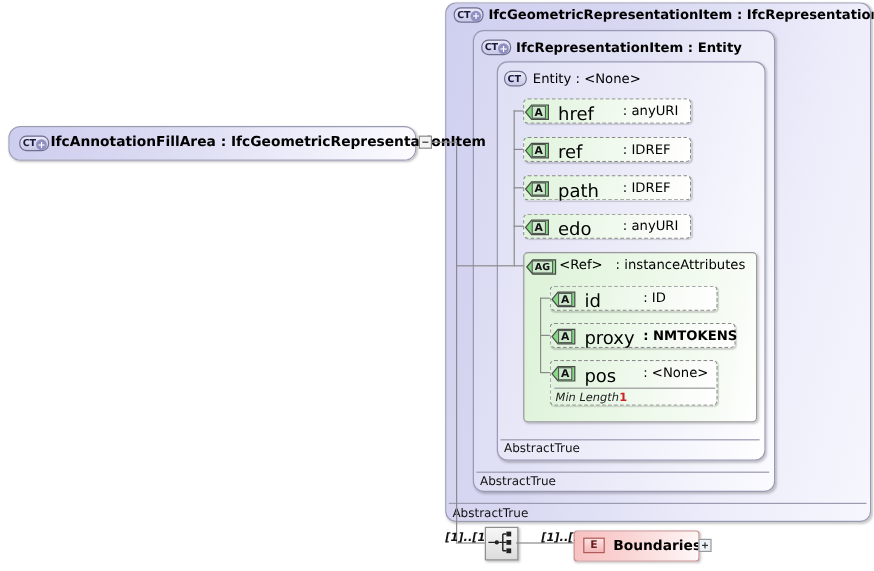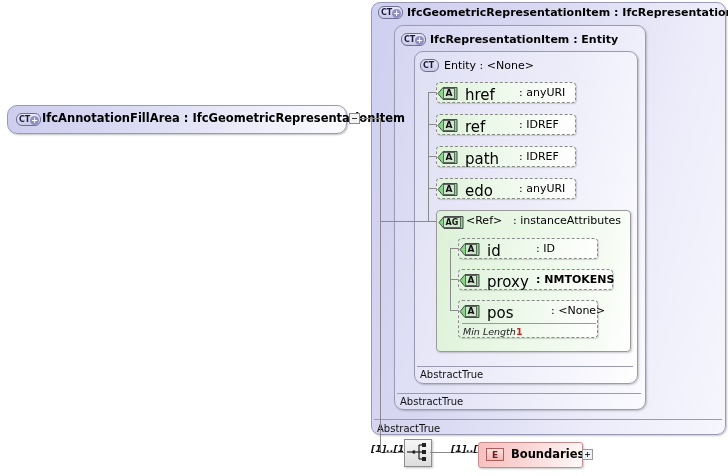--- a/index.html
+++ b/index.html
@@ -366,21 +366,21 @@
 
   <div class="abs attr" style="left:458px; top:300px; width:140px; height:38px;">
     <div class="icon-a">
       <svg width="22" height="21" viewBox="0 0 22 21">
         <path d="M1 10.5 L6 4.5 L20 4.5 L20 16.5 L6 16.5 Z" fill="#86d886" stroke="#4a4a4a" stroke-width="1"></path>
         <rect x="6.5" y="5.5" width="11" height="10" fill="#cfe9cf" stroke="#4a4a4a" stroke-width="0.8"></rect>
         <text x="12" y="13.4" font-family="DejaVu Sans, sans-serif" font-size="9" font-weight="bold" text-anchor="middle" fill="#111">A</text>
       </svg>
     </div>
     <div class="nm">pos</div>
-    <div class="tp" style="left:77px;margin-left:15px;">: &lt;None&gt;</div>
+    <div class="tp" style="left:77px;">: &lt;None&gt;</div>
     <div class="facet-rule" style="left:3px; top:22px; width:134px;"></div>
     <div class="facet-lbl" style="left:4px; top:25px;">Min Length</div>
     <div class="facet-val" style="left:57px; top:25px;">1</div>
   </div>
 
   <div class="root-box" style="left:7px; top:105px; width:338px; height:27px;">
     <div class="icon-ct" style="left:8px; top:7px;">CT<span class="plus">+</span></div>
     <div class="lbl">IfcAnnotationFillArea : IfcGeometricRepresentationItem</div>
   </div>
 

